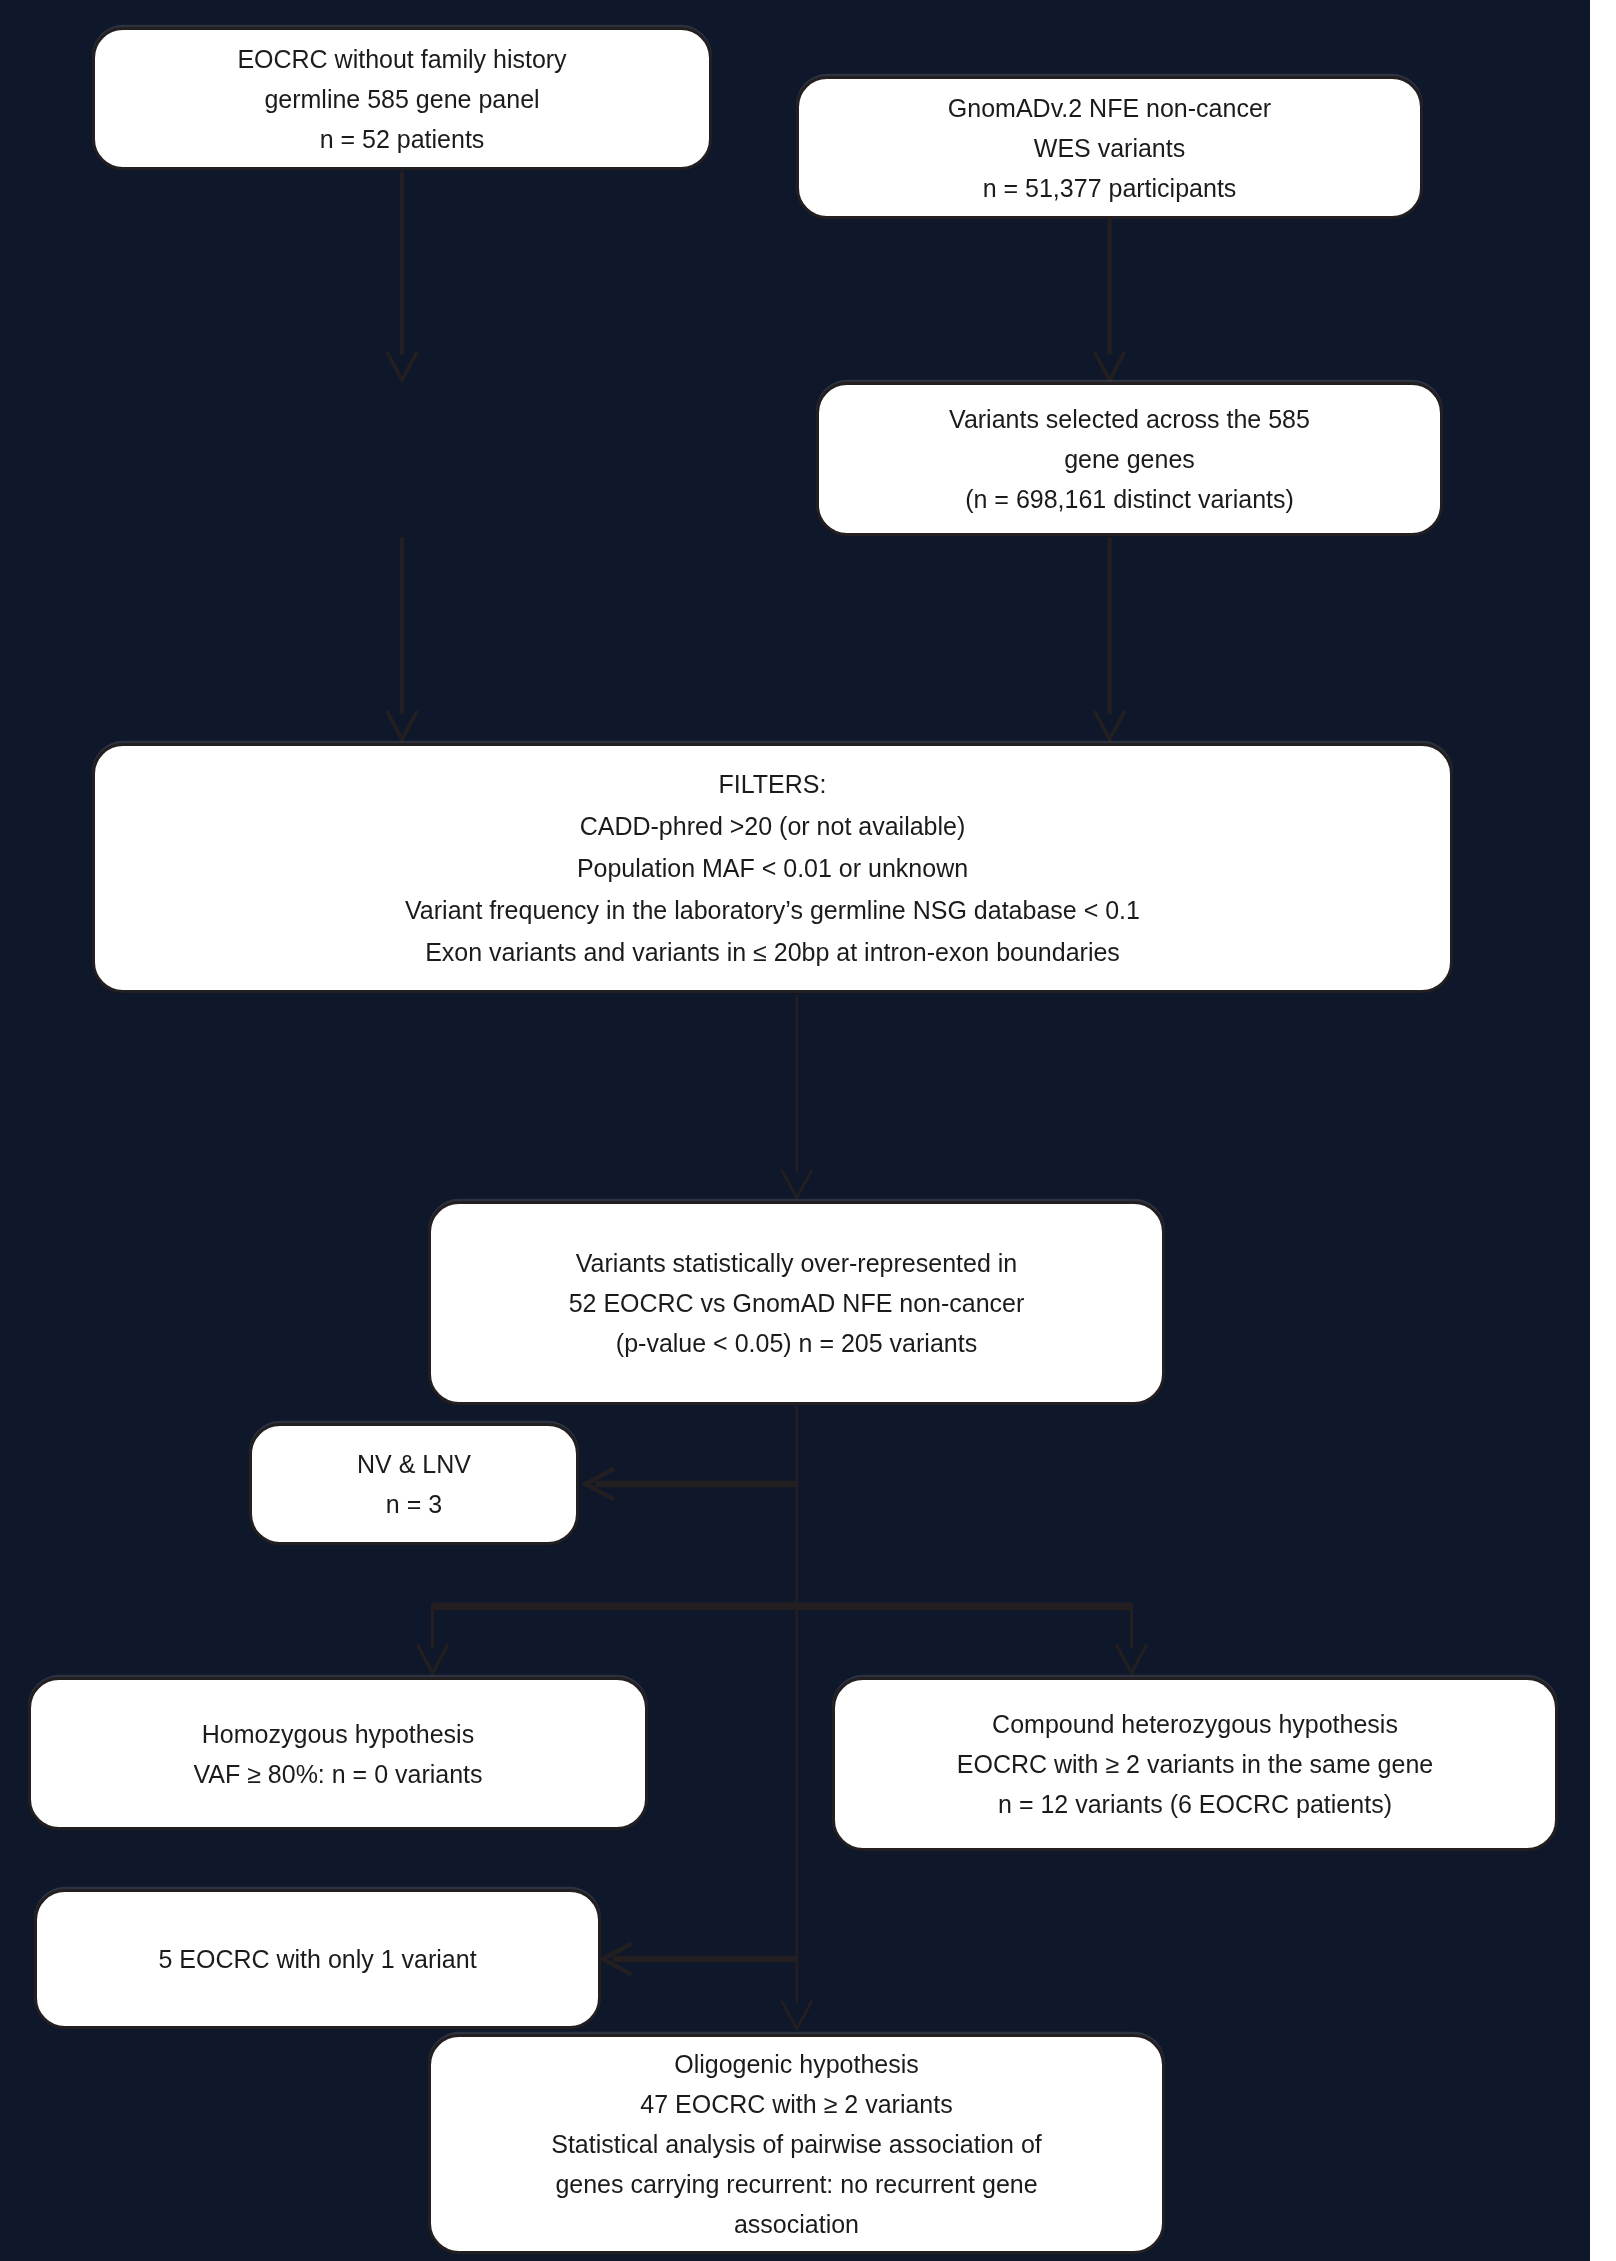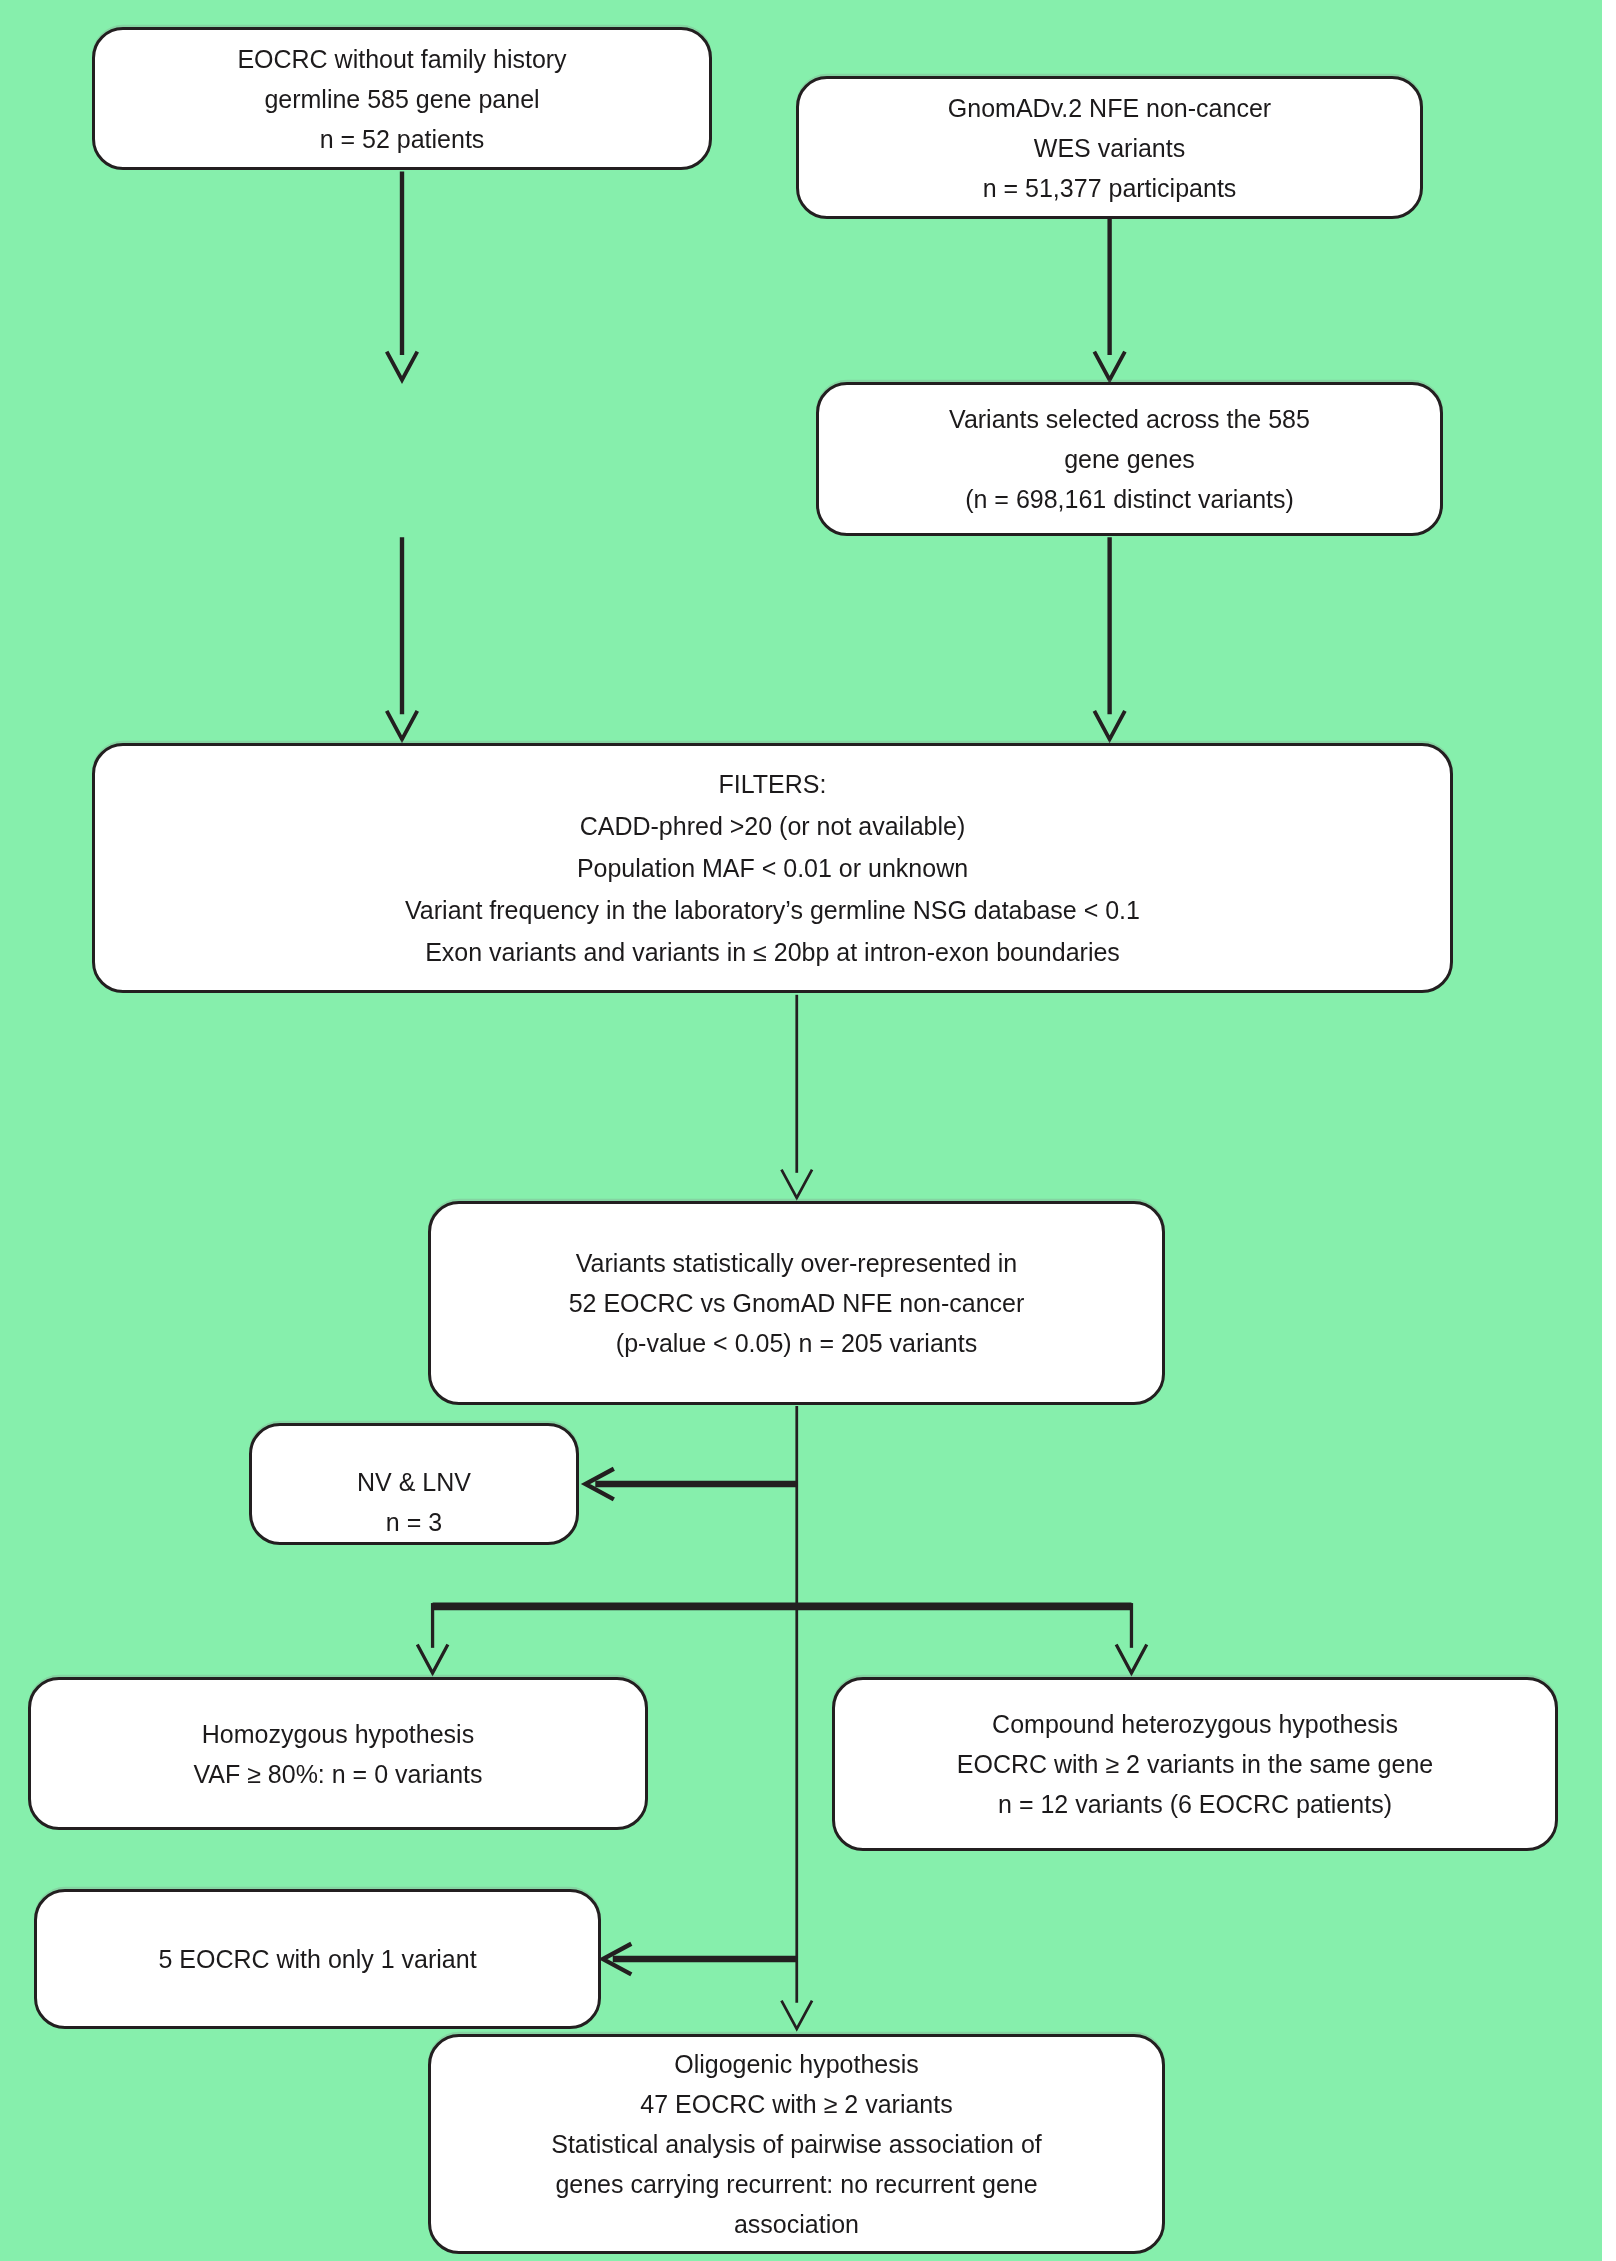--- a/index.html
+++ b/index.html
@@ -4,24 +4,23 @@
 <style>
   html, body {
     margin: 0;
     padding: 0;
     background: #ffffff;
   }
   .canvas {
     position: relative;
     width: 1590px;
     height: 2261px;
-    background: #86efac;
+    background: #0f172a;
     font-family: "Liberation Sans", sans-serif;
     color: #1c1a1b;
-    padding-left: 12px;
   }
   .connector-layer {
     position: absolute;
     left: 0; top: 0;
     width: 1617px;
     height: 2261px;
   }
   .node {
     position: absolute;
     box-sizing: border-box;
@@ -38,21 +37,21 @@
   }
   .node-text { width: 100%; padding: 0 11px; }
   .node-text span { display: block; }
 
   .n-eocrc      { left: 92px;  top: 27px;   width: 620px; height: 143px; }
   .n-gnomad     { left: 796px; top: 44px;   width: 627px; height: 143px; margin-top: 32px; }
   .n-germline   { left: 92px;  top: 382px;  width: 620px; height: 154px; }
   .n-panel      { left: 816px; top: 382px;  width: 627px; height: 154px; align-items: center; }
   .n-filters    { left: 92px;  top: 743px; width: 1361px; height: 250px; line-height: 42px; }
   .n-overrep    { left: 428px;  top: 1201px; width: 737px; height: 204px; }
-  .n-nvlnv      { left: 249px;  top: 1423px; width: 330px;  height: 122px; align-items: flex-end; }
+  .n-nvlnv      { left: 249px;  top: 1423px; width: 330px;  height: 122px; }
   .n-homoz      { left: 28px;   top: 1677px; width: 620px; height: 153px; }
   .n-comphet    { left: 832px; top: 1677px; width: 726px; height: 174px; }
   .n-single     { left: 34px;   top: 1889px; width: 567px; height: 140px; }
   .n-oligo      { left: 428px;  top: 2034px; width: 737px; height: 220px; }
 
   svg line, svg polyline {
     stroke: #231f20;
     fill: none;
   }
 </style>

